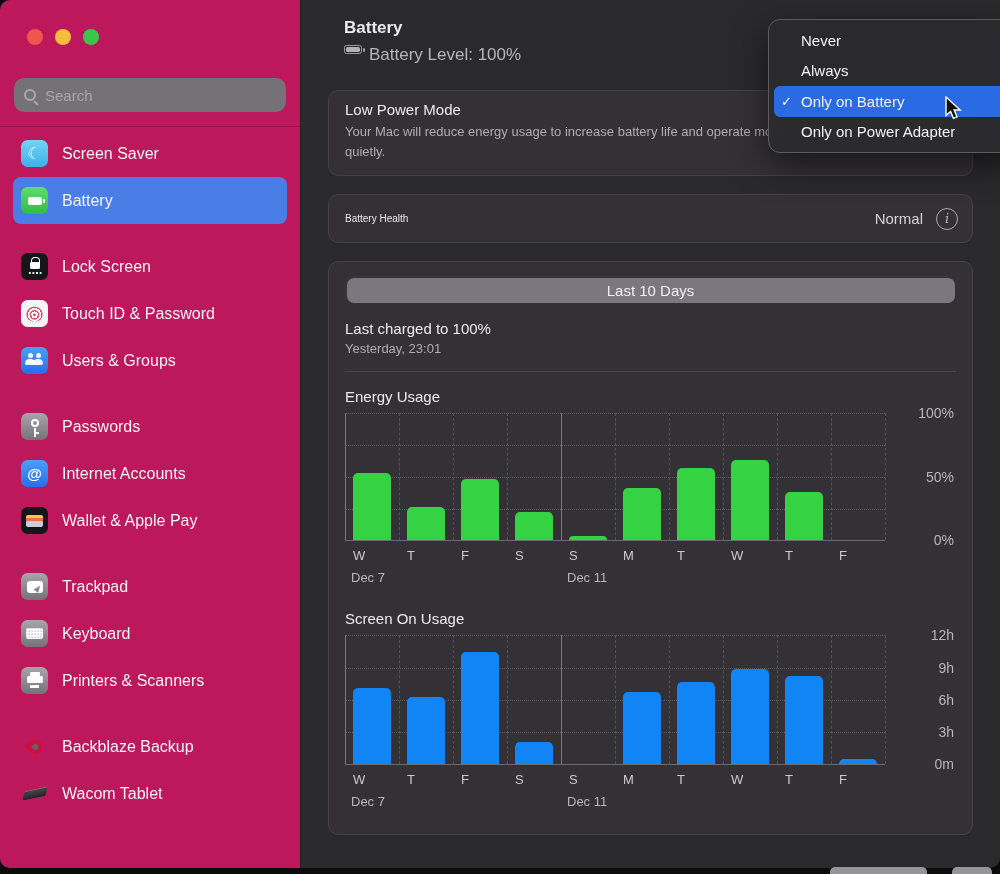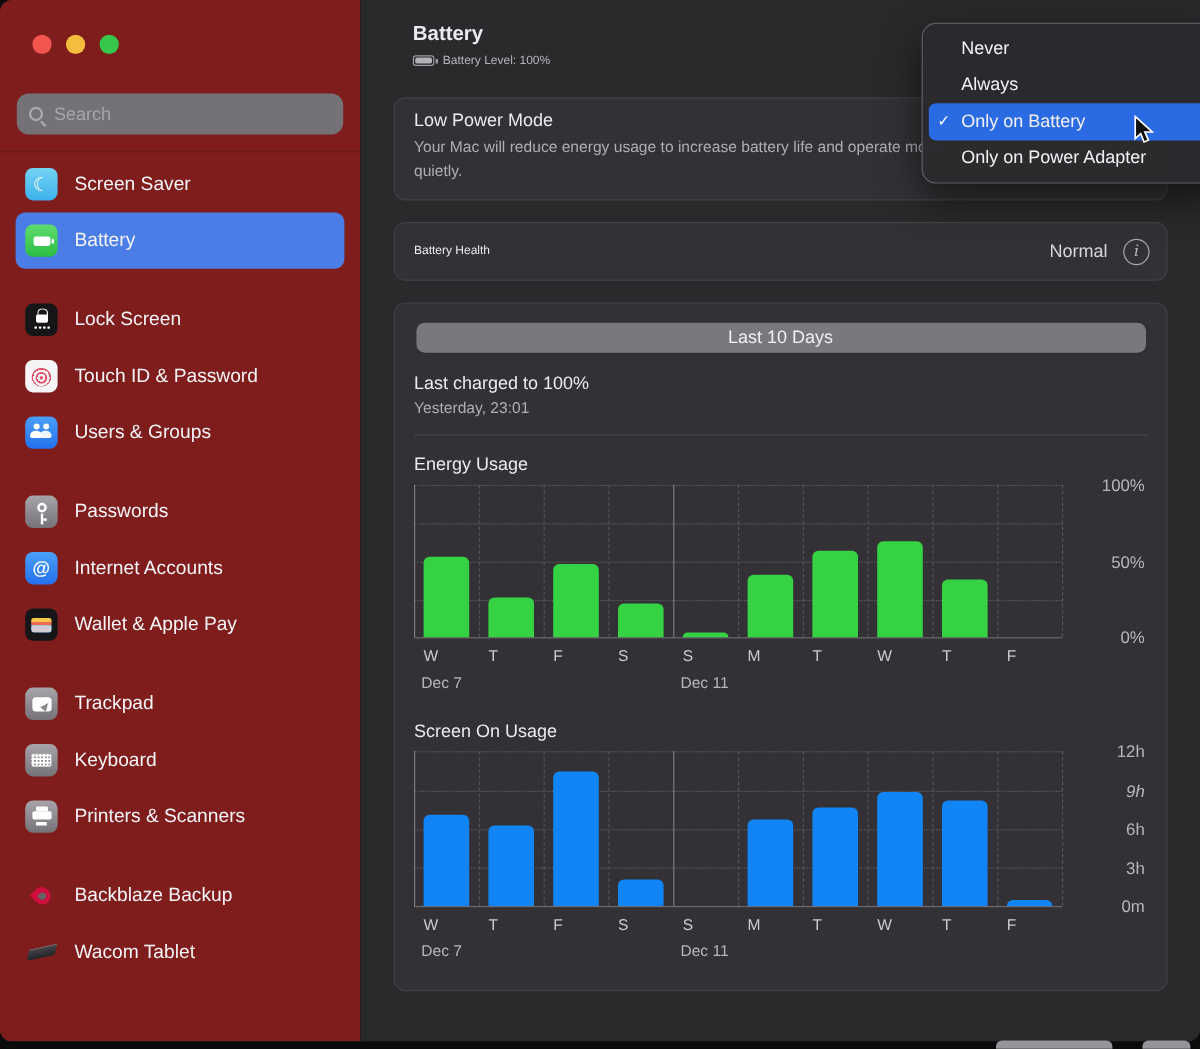--- a/index.html
+++ b/index.html
@@ -2,21 +2,21 @@
 <html><head>
 <meta charset="utf-8">
 <style>
   * { margin:0; padding:0; box-sizing:border-box; }
   html,body { width:1000px; height:874px; overflow:hidden; background:#0b0b0c;
     font-family:"Liberation Sans","DejaVu Sans",sans-serif; }
   .window { position:absolute; left:0; top:0; width:1000px; height:868px;
     background:#2a292b; border-radius:10px 0 10px 10px; overflow:hidden; display:flex; }
 
   
-  .sidebar { width:301px; flex:0 0 301px; background:#7f1d1d; border-right:1px solid #222124;
+  .sidebar { width:301px; flex:0 0 301px; background:#be185d; border-right:1px solid #222124;
     position:relative; }
   .traffic { display:flex; gap:12px; padding:29px 0 0 27px; }
   .tl { width:16px; height:16px; border-radius:50%; }
   .tl.red { background:#f2554d; } .tl.yellow { background:#f5bd3e; } .tl.green { background:#37c84b; }
   .search-wrap { margin:33px 14px 0 14px; height:34px; background:#747276; border-radius:10px;
     display:flex; align-items:center; padding:0 10px; }
   .mag { width:12px; height:12px; border:2px solid #a9a7ac; border-radius:50%; position:relative; flex:0 0 12px; }
   .mag::after { content:''; position:absolute; width:2px; height:6px; background:#a9a7ac;
     left:9px; top:9px; transform:rotate(-45deg); border-radius:1px; }
   .search-ph { margin-left:9px; color:#a8a6ab; font-size:15px; }
@@ -88,22 +88,22 @@
   .icon-backblaze .a::after { content:''; position:absolute; left:4px; top:5px; width:6px; height:6px;
     border-radius:0 50% 50% 50%; background:#656366; }
   .icon-wacom { background:none; }
   .icon-wacom .a { width:24px; height:9px; border-radius:2px; border-top:1px solid #737276;
     background:linear-gradient(180deg,#454448,#232226); transform:rotate(-12deg) skewX(-24deg); }
 
   
   .content { flex:1; position:relative; color:#eceaee; }
   .content-inner { padding:0 27px; }
   .page-title { font-size:17px; font-weight:bold; margin:18px 0 0 16px; }
-  .batt-level { display:flex; align-items:center; gap:7px; margin:7px 0 0 16px;
-    color:#b7b6ba; font-size:10px; }
+  .batt-level { display:flex; align-items:flex-start; gap:7px; margin:7px 0 0 16px;
+    color:#b7b6ba; font-size:17px; }
   .batt-glyph { width:18px; height:9px; border:1px solid #9a999d; border-radius:2.5px; position:relative; }
   .batt-glyph::before { content:''; position:absolute; inset:1px; background:#b2b1b5; border-radius:1.5px; }
   .batt-glyph::after { content:''; position:absolute; right:-3.5px; top:2px; width:2px; height:4px;
     background:#9a999d; border-radius:1px; }
   .card { background:#333135; border:1px solid #434145; border-radius:10px; }
   .card.low-power { margin-top:25px; padding:10px 16px 13px 16px; }
   .lp-title { font-size:15px; }
   .lp-desc { margin-top:4px; color:#aeadb2; font-size:13px; line-height:1.55; width:450px; }
   .card.health { margin-top:18px; height:49px; display:flex; align-items:center; padding:0 14px 0 16px; }
   .bh-label { font-size:10px; }
@@ -372,21 +372,21 @@
                   <div class="bar" style="left: 116px; bottom: 0px; height: 111.8px; background: rgb(17, 132, 246);"></div>
                   <div class="bar" style="left: 170px; bottom: 0px; height: 22.575px; background: rgb(17, 132, 246);"></div>
                   <div class="bar" style="left: 278px; bottom: 0px; height: 72.025px; background: rgb(17, 132, 246);"></div>
                   <div class="bar" style="left: 332px; bottom: 0px; height: 82.775px; background: rgb(17, 132, 246);"></div>
                   <div class="bar" style="left: 386px; bottom: 0px; height: 95.675px; background: rgb(17, 132, 246);"></div>
                   <div class="bar" style="left: 440px; bottom: 0px; height: 88.15px; background: rgb(17, 132, 246);"></div>
                   <div class="bar" style="left: 494px; bottom: 0px; height: 5.375px; background: rgb(17, 132, 246);"></div>
                 </div>
                 <div class="ylabels" style="height: 129px;">
                   <div class="ytick" style="top: -9px;">12h</div>
-                  <div class="ytick" style="top: 23.25px; font-style: italic;">9h</div>
+                  <div class="ytick" style="top: 23.25px;">9h</div>
                   <div class="ytick" style="top: 55.5px;">6h</div>
                   <div class="ytick" style="top: 87.75px;">3h</div>
                   <div class="ytick" style="top: 120px;">0m</div>
                 </div>
               </div>
               <div class="xrow">
                 <span class="xday" style="left: 8px;">W</span>
                 <span class="xday" style="left: 62px;">T</span>
                 <span class="xday" style="left: 116px;">F</span>
                 <span class="xday" style="left: 170px;">S</span>

